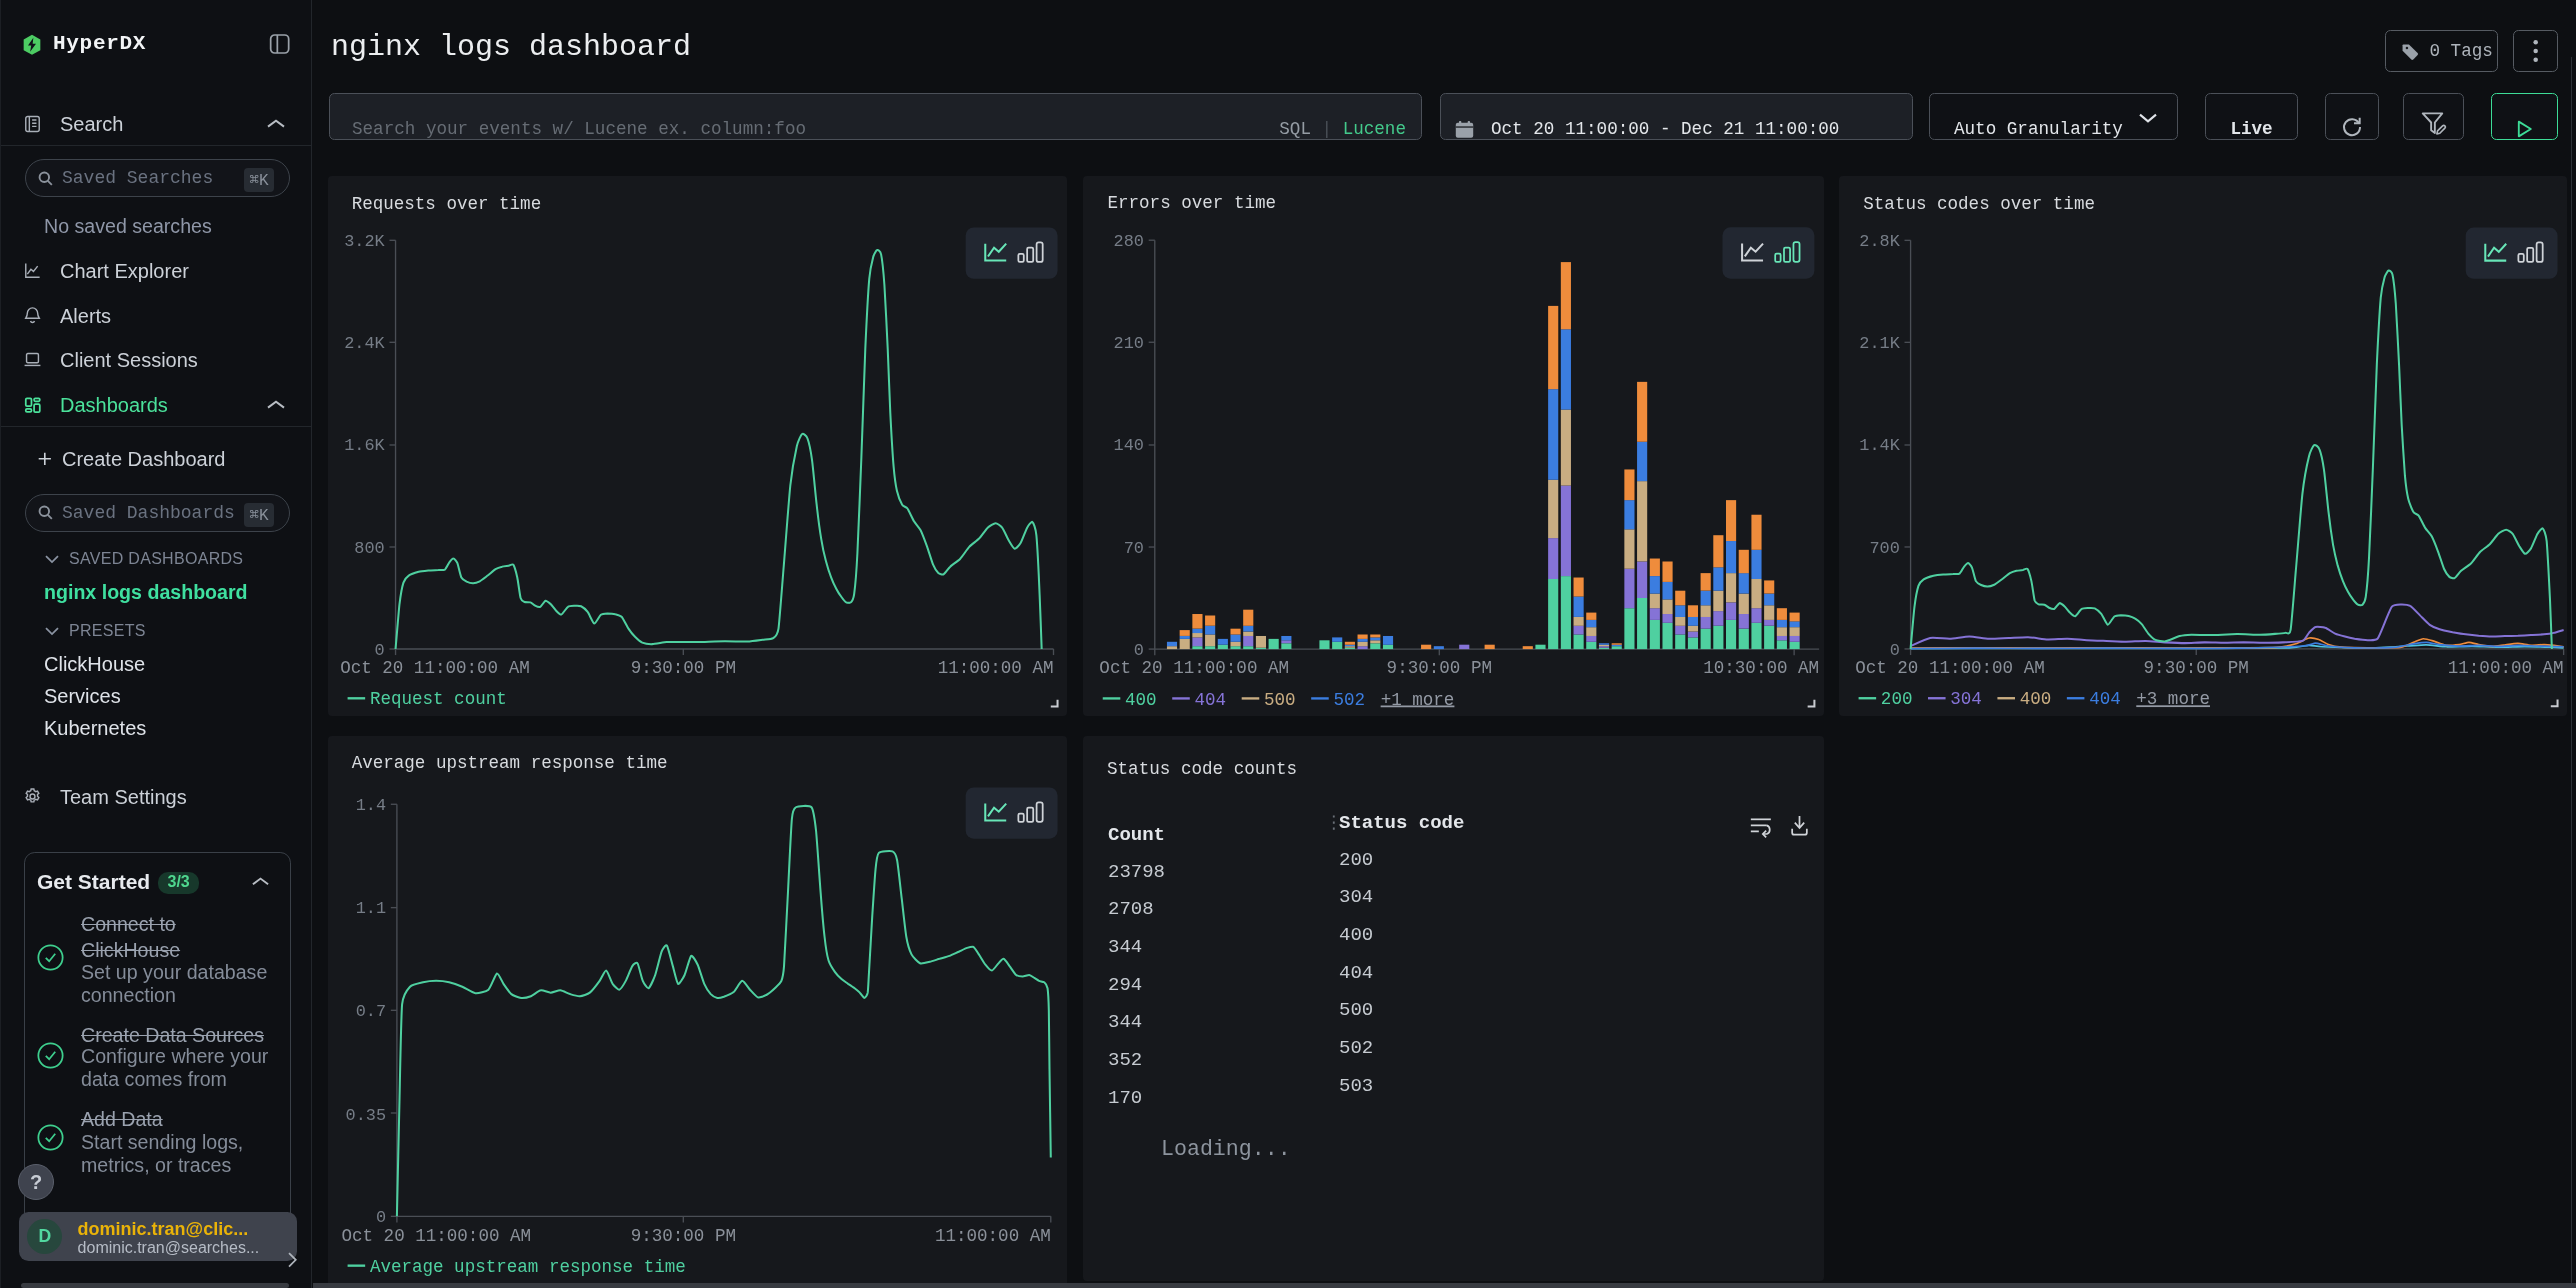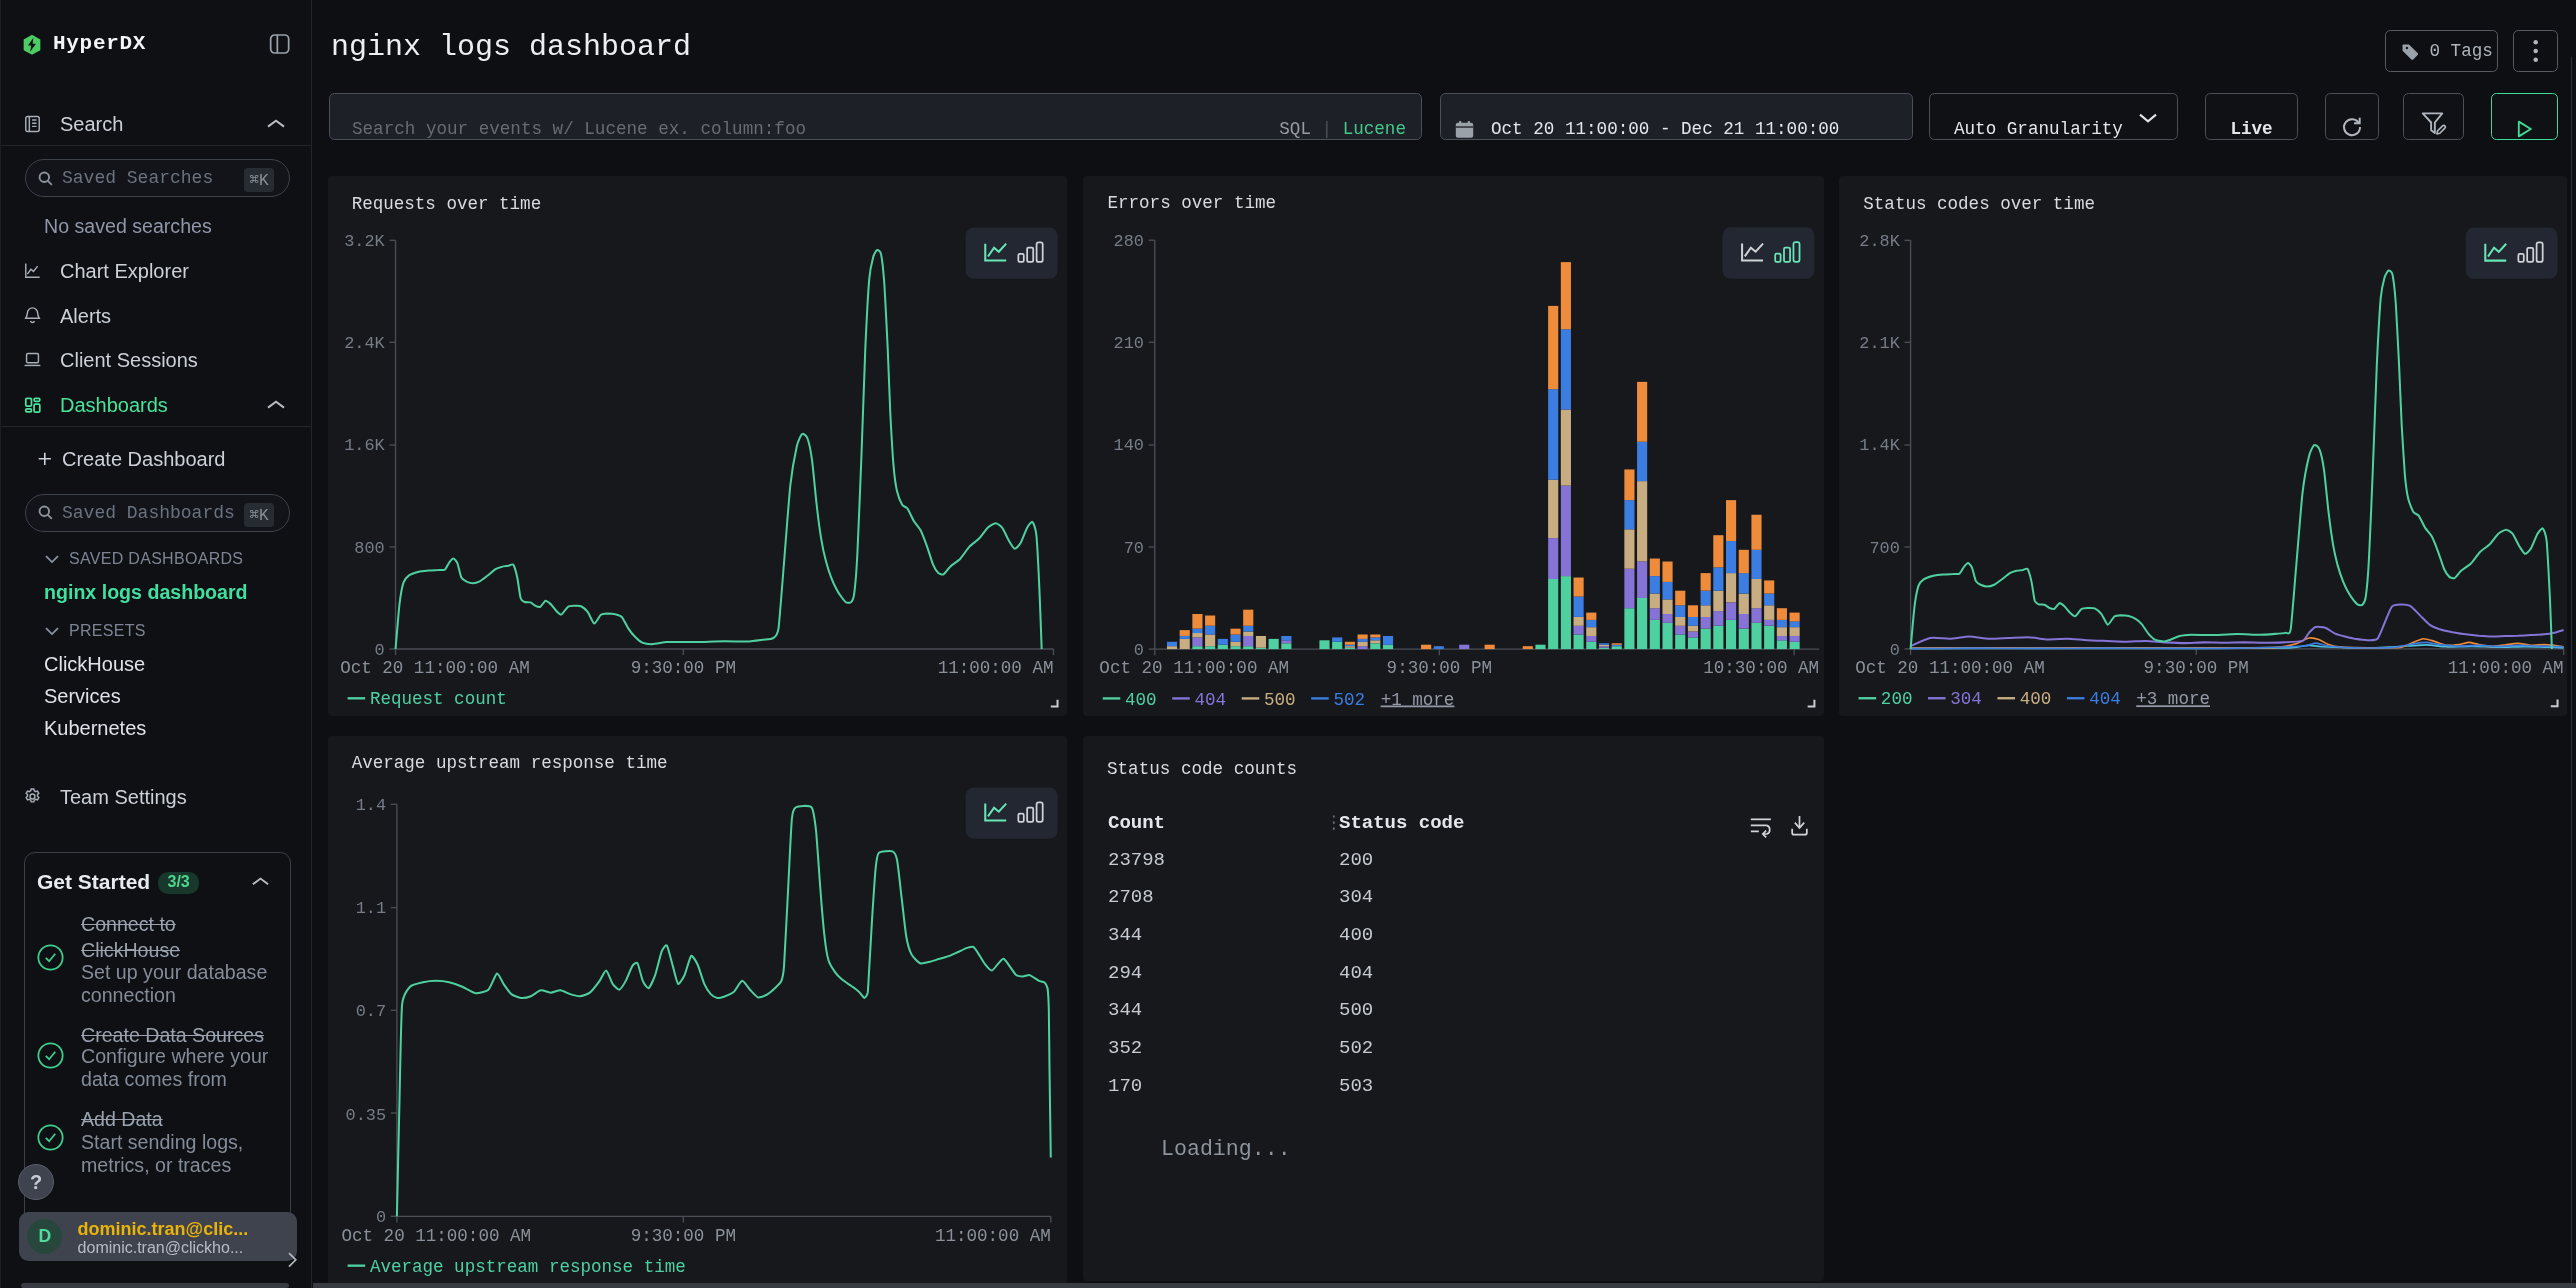--- a/index.html
+++ b/index.html
@@ -31,21 +31,21 @@
 .btn { border:1.4px solid #565b62; border-radius:5.4px; display:flex; align-items:center; font-size:17.6px; color:#aeb4bb; white-space:nowrap; }
 .inpt { border:1.4px solid #4b5058; border-radius:5.4px; background:#1d2026; display:flex; align-items:flex-end; font-size:17.6px; white-space:nowrap; }
 .ph { color:#666c74; }
 .card { position:absolute; background:#16181c; border-radius:4px; }
 .ct { font:26px "Liberation Mono",monospace; fill:#d8dbdf; }
 .ax { font:25px "Liberation Mono",monospace; fill:#767d87; }
 .ax2 { font:26px "Liberation Mono",monospace; fill:#8a9099; }
 .leg { font:26px "Liberation Mono",monospace; }
 .t5title { position:absolute; left:24px; top:23px; font-size:17.6px; color:#d8dbdf; }
 .t5hdr { position:absolute; left:0; top:76px; width:100%; font-size:19px; font-weight:bold; color:#e3e6ea; }
-.t5c1 { position:absolute; left:25px; }
+.t5c1 { position:absolute; left:25px;margin-top:12px; }
 .t5dots { position:absolute; left:242px; color:#6a7078; font-weight:normal; font-size:17.6px; }
 .t5c2 { position:absolute; left:256px; }
 .t5icons { position:absolute; left:666px; top:78px; }
 .t5row { position:absolute; left:0; width:100%; font-size:19px; color:#c6cbd1; }
 .t5c2v { position:absolute; left:256px; }
 .t5load { position:absolute; left:78px; top:401px; font-size:21.6px; color:#8d949e; }
 #scrolline { position:absolute; left:2571px; top:57px; width:1.4px; height:1231px; background:#2e3237; }
 </style></head><body>
 <div id="sidebar">
     <svg class="abs" style="left:21px;top:34px" width="20" height="21.6" viewBox="0 0 30 32">
@@ -150,21 +150,21 @@
     <svg class="abs" style="left:36px;top:1124px" width="27" height="27" viewBox="0 0 40 40">
 <circle cx="20" cy="20" r="18" fill="none" stroke="#3ecf8e" stroke-width="2.6"></circle>
 <path d="M13,20.5 l5,5 l9,-11" stroke="#3ecf8e" stroke-width="2.6" fill="none"></path>
     </svg>
     <div class="abs gst" style="left:80px;top:1106px">Add Data</div>
     <div class="abs gsd" style="left:80px;top:1131px">Start sending logs,<br>metrics, or traces</div>
     <div class="abs help">?</div>
     <div class="abs userrow">
       <div class="uav">D</div>
       <div class="umail">dominic.tran@clic...</div>
-      <div class="usub">dominic.tran@clickho...</div>
+      <div class="usub">dominic.tran@searches...</div>
       <svg class="abs" style="left:268px;top:39px" width="10.8" height="17.6" viewBox="0 0 16 26">
         <path d="M3,3 L13,13 L3,23" stroke="#aeb4bc" stroke-width="2.6" fill="none"></path>
       </svg>
     </div>
   </div>
 <div id="main"></div>
 <div class="abs pgtitle" style="left:331px;top:30px">nginx logs dashboard</div>
 <div class="abs btn" style="left:2385px;top:30px;width:113px;height:42px">
 <svg style="margin:0 9.5px 0 15px" width="19" height="19" viewBox="0 0 24 24">
       <path d="M3,3 h7 l11,11 a1.8,1.8 0 0 1 0,2.5 l-5.5,5.5 a1.8,1.8 0 0 1 -2.5,0 L2,11 V4 a1,1 0 0 1 1,-1 Z" fill="#9aa1a9"></path>

